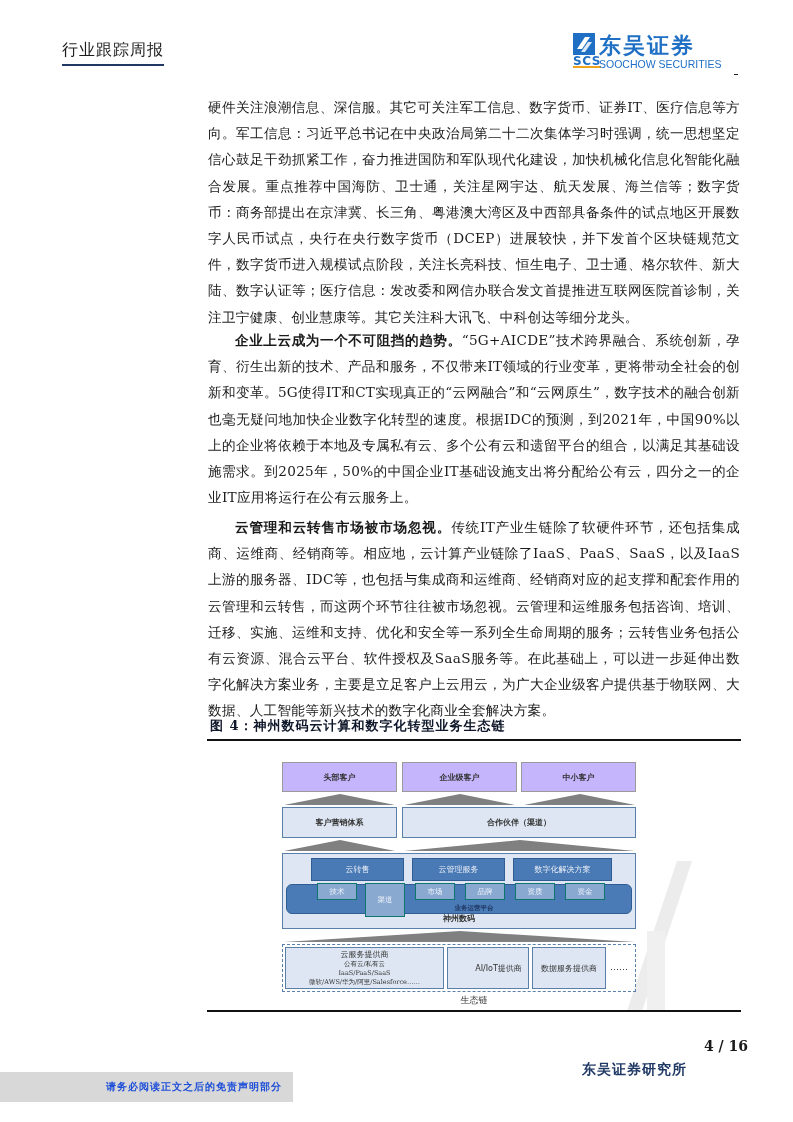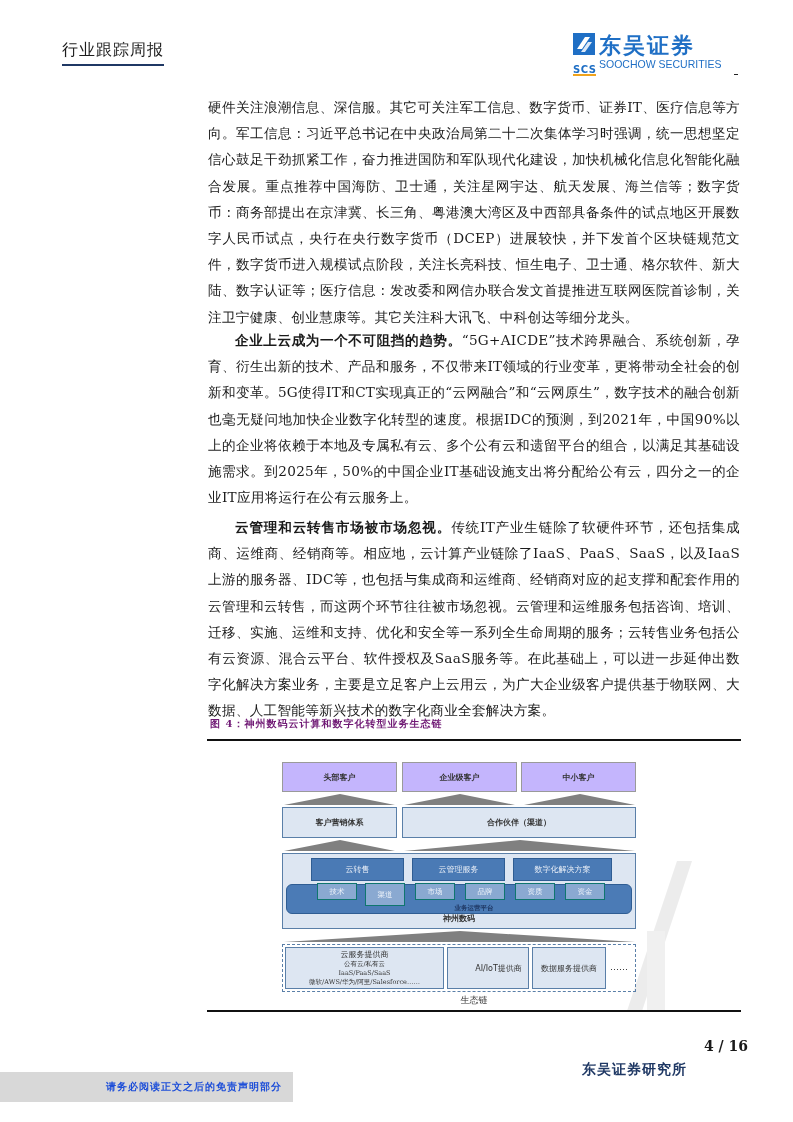--- a/index.html
+++ b/index.html
@@ -4,39 +4,39 @@
   <style>
     html, body { margin: 0; padding: 0; background: #ffffff; }
     body { width: 793px; height: 1122px; position: relative; overflow: hidden;
            font-family: "DejaVu Serif", "Liberation Serif", serif; color: #1a1a1a; }
 
     .header-title { position: absolute; left: 62px; top: 40px; font-size: 16px; color: #1c1c1c;
                     letter-spacing: 1px; padding-bottom: 3px; border-bottom: 2px solid #1f3864; }
 
     .logo { position: absolute; left: 573px; top: 33px; width: 165px; height: 40px; }
     .logo-mark { position: absolute; left: 0; top: 0; width: 22px; height: 22px; }
-    .logo-scs { position: absolute; left: 0; top: 32px; font-family: "DejaVu Sans", sans-serif;
-                font-size: 10px; font-weight: bold; color: #1f6fc5; letter-spacing: 0.5px;
+    .logo-scs { position: absolute; left: 0; top: 24px; font-family: "DejaVu Sans", sans-serif;
+                font-size: 12px; font-weight: bold; color: #1f6fc5; letter-spacing: 0.5px;
                 border-bottom: 2px solid #f0a31c; line-height: 9px; }
     .logo-cn { position: absolute; left: 26px; top: -2px; font-family: "DejaVu Sans", sans-serif;
                font-size: 22px; font-weight: bold; color: #1f6fc5; letter-spacing: 2px; }
     .logo-en { position: absolute; left: 26px; top: 25px; font-family: "Liberation Sans", sans-serif;
                font-size: 10.5px; color: #1f6fc5; letter-spacing: 0px; }
     .logo-dash { position: absolute; left: 734px; top: 74px; width: 4px; height: 1px; background: #222; }
 
     .body-text { position: absolute; left: 208px; width: 532px; font-size: 13.6px; line-height: 26.2px;
                  text-align: justify; letter-spacing: 0.3px; }
     .para { margin: 0; }
     .p1 { top: 94px; }
     .p2 { top: 327px; text-indent: 27px; }
     .p3 { top: 514px; text-indent: 27px; }
     .bold-lead { font-weight: bold; }
 
-    .fig-title { position: absolute; left: 210px; top: 717px; font-size: 10px; font-weight: bold;
-                 color: #701a75; letter-spacing: 1px; }
+    .fig-title { position: absolute; left: 210px; top: 717px; font-size: 13px; font-weight: bold;
+                 color: #0f172a; letter-spacing: 1px; }
     .rule { position: absolute; left: 207px; width: 534px; height: 2px; background: #111; }
     .rule-top { top: 739px; }
     .rule-bottom { top: 1010px; }
 
     .diagram { position: absolute; left: 207px; top: 741px; width: 534px; height: 268px; }
     .watermark { position: absolute; left: 410px; top: 120px; width: 90px; height: 150px; }
 
     .box { position: absolute; box-sizing: border-box; display: flex; align-items: center; justify-content: center;
            font-family: "DejaVu Sans", sans-serif; font-size: 8px; font-weight: bold; color: #333; }
     .box-grey { background: #c4b5fd; border: 1.5px solid #9a9a9a; }
@@ -113,21 +113,21 @@
     <span>神州数码</span>
   </div>
   <div class="platform" style="left:79px;top:143px;width:346px;height:30px;"></div>
   <div class="platform-label" style="left:0;width:534px;text-align:center;top:163px;">业务运营平台</div>
 
   <div class="box box-dark" style="left:104px;top:117px;width:93px;height:23px;">云转售</div>
   <div class="box box-dark" style="left:205px;top:117px;width:93px;height:23px;">云管理服务</div>
   <div class="box box-dark" style="left:306px;top:117px;width:99px;height:23px;">数字化解决方案</div>
 
   <div class="box box-small" style="left:110px;top:142px;width:40px;height:17px;">技术</div>
-  <div class="box box-small" style="left:158px;top:142px;width:40px;height:23px;">渠道</div>
+  <div class="box box-small" style="left:158px;top:142px;width:40px;height:34px;">渠道</div>
   <div class="box box-small" style="left:208px;top:142px;width:40px;height:17px;">市场</div>
   <div class="box box-small" style="left:258px;top:142px;width:40px;height:17px;">品牌</div>
   <div class="box box-small" style="left:308px;top:142px;width:40px;height:17px;">资质</div>
   <div class="box box-small" style="left:358px;top:142px;width:40px;height:17px;">资金</div>
 
   <svg class="tri" style="left:75px;top:189px;" width="355" height="13">
     <polygon points="2,12 178,1 353,12" fill="#808080"></polygon>
   </svg>
 
   <div class="dashed" style="left:75px;top:203px;width:354px;height:48px;"></div>

